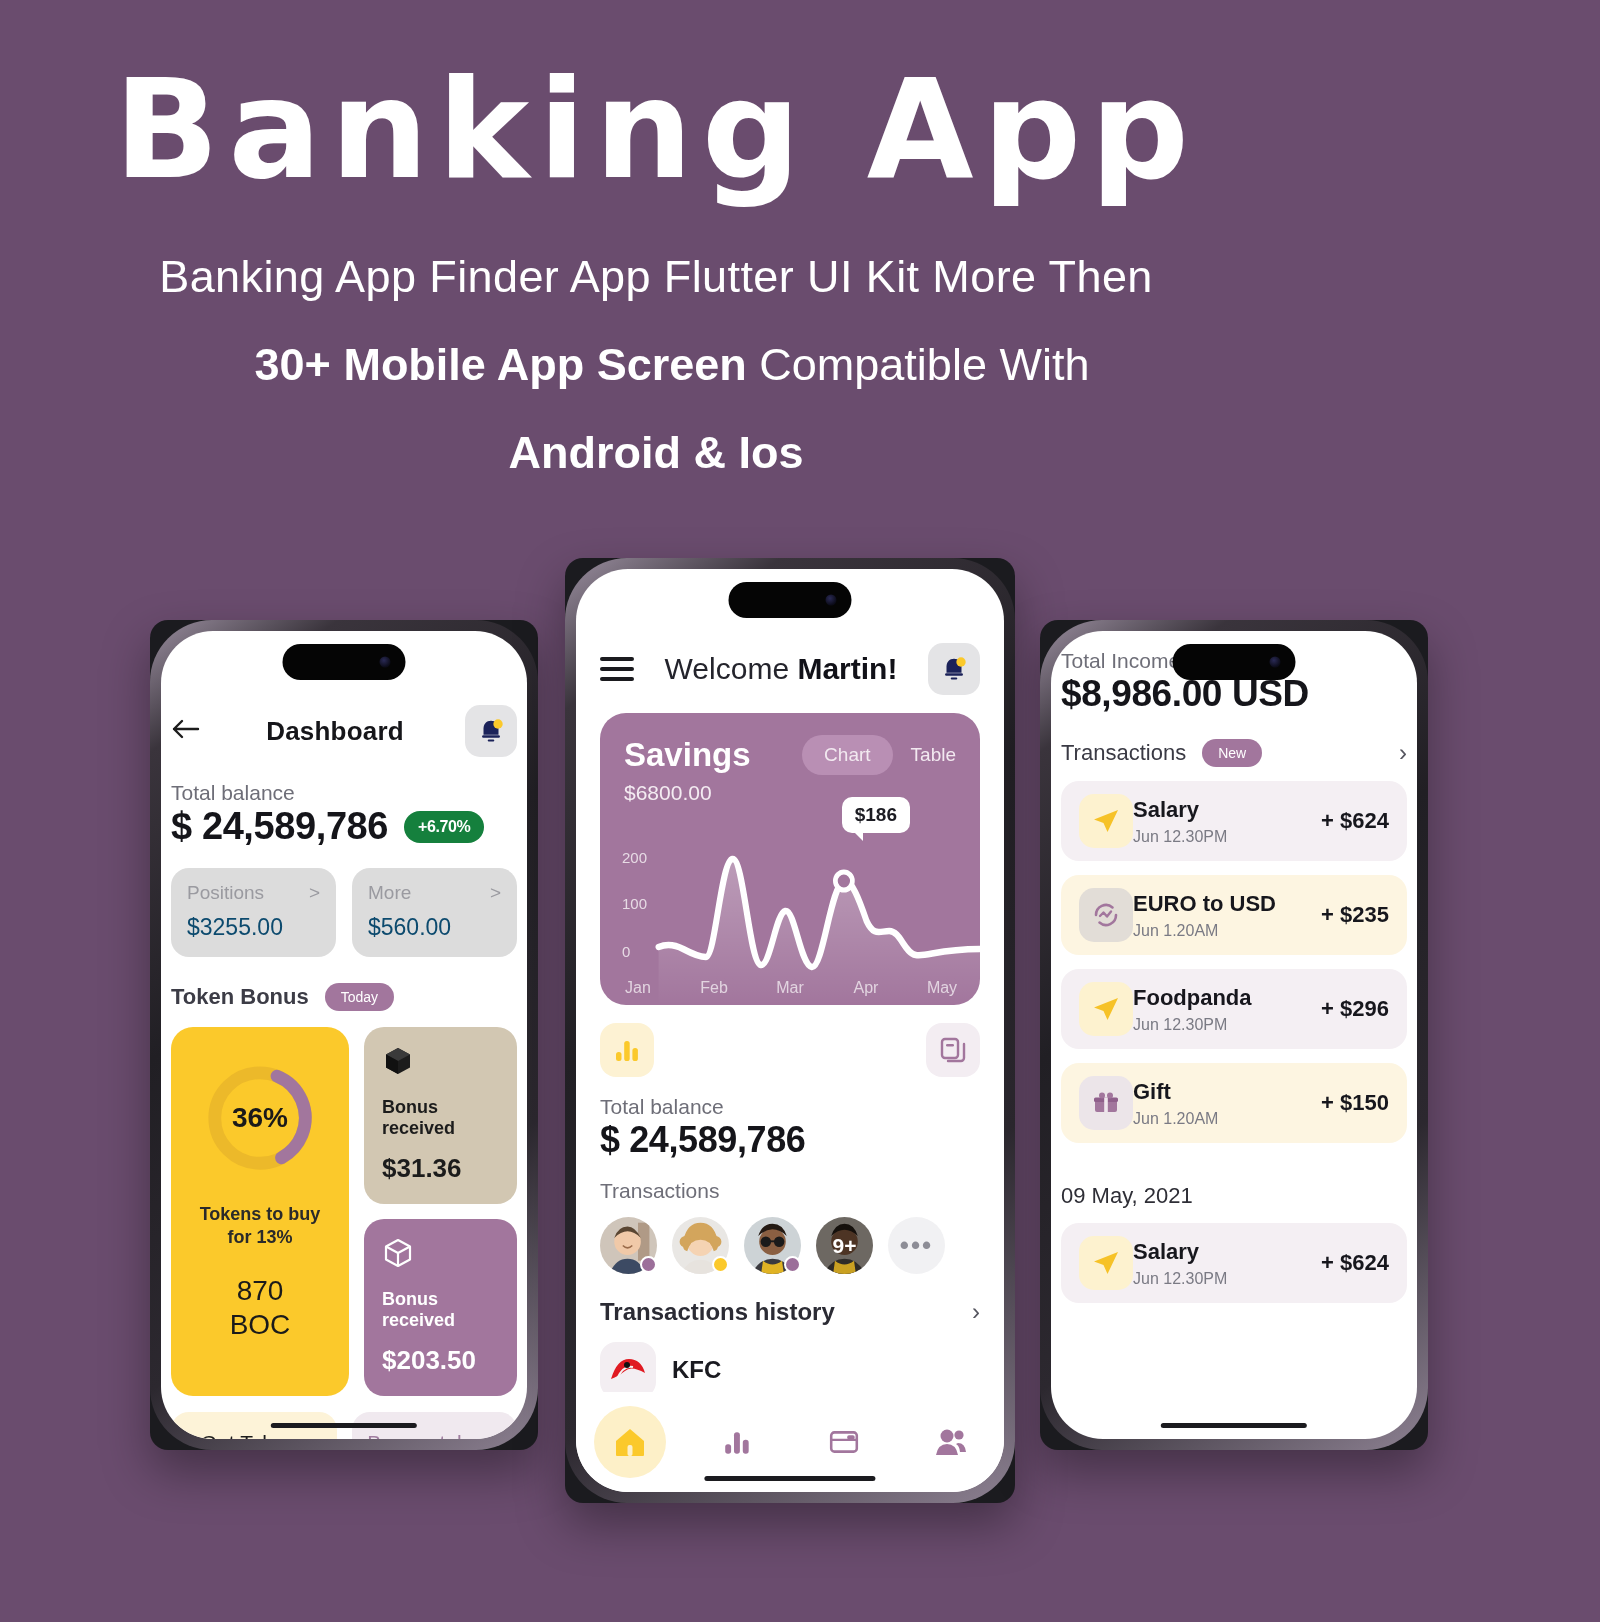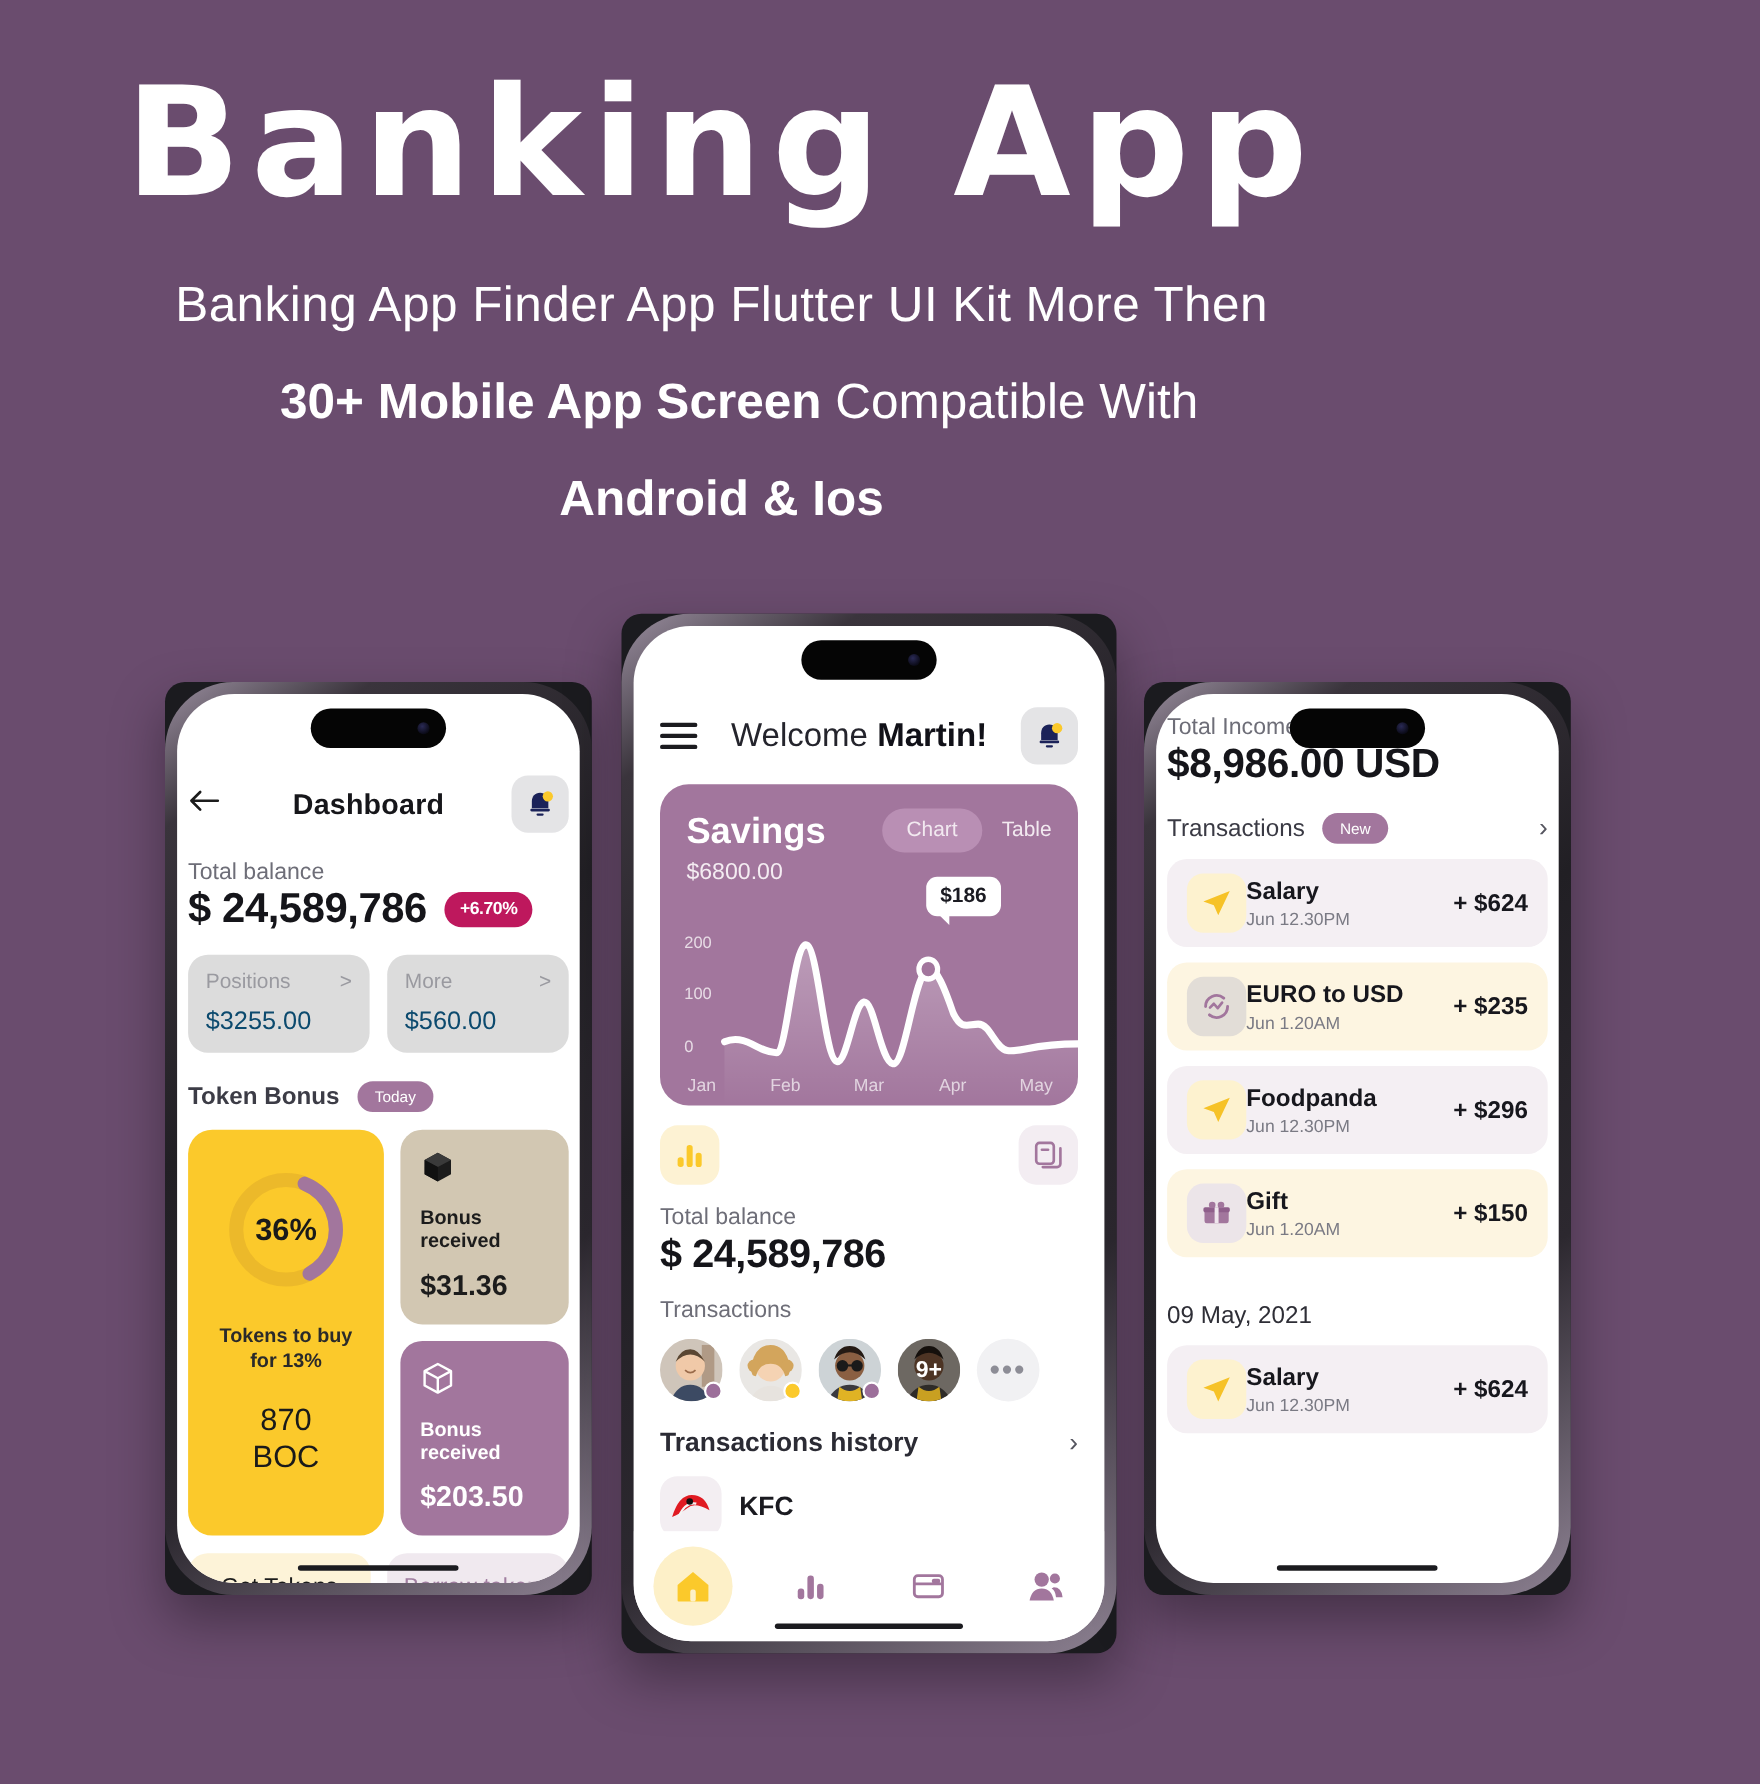--- a/index.html
+++ b/index.html
@@ -90,21 +90,21 @@
     width:52px;height:52px;border-radius:15px;background:#e4e4e6;
     display:flex;align-items:center;justify-content:center;position:relative;flex:0 0 auto;
   }
   .bell-svg{width:30px;height:30px;display:block;}
 
   .hamb { width:34px; display:flex; flex-direction:column; gap:6px; }
   .hamb i { display:block;height:4px;background:#1b1b1f;border-radius:2px; }
 
   .sect-label { font-size:21px; color:#6e6e78; margin-top:18px; }
   .big-amt { font-size:38px; font-weight:bold; color:#15151a; letter-spacing:-.4px; display:flex; align-items:center; gap:16px;}
-  .pill-pct { background:#be185d; color:#fff; font-size:16px; font-weight:bold; border-radius:20px; padding:7px 14px; }
+  .pill-pct { background:#15803d; color:#fff; font-size:16px; font-weight:bold; border-radius:20px; padding:7px 14px; }
 
   .mini-row { display:flex; gap:16px; margin-top:20px; }
   .mini-card { flex:1; background:#dcdcdc; border-radius:18px; padding:14px 16px 16px; }
   .mini-card .top { display:flex; justify-content:space-between; align-items:center; }
   .mini-card .top span { font-size:19px; color:#9a9aa0; }
   .mini-card .top i { font-size:19px; color:#9a9aa0; font-style:normal; }
   .mini-card .val { font-size:23px; color:#0c4a6e; margin-top:10px; }
 
   .tb-head { display:flex; align-items:center; gap:16px; margin-top:26px; }
   .tb-head .lbl { font-size:22px; font-weight:bold; color:#3c3c46; }

